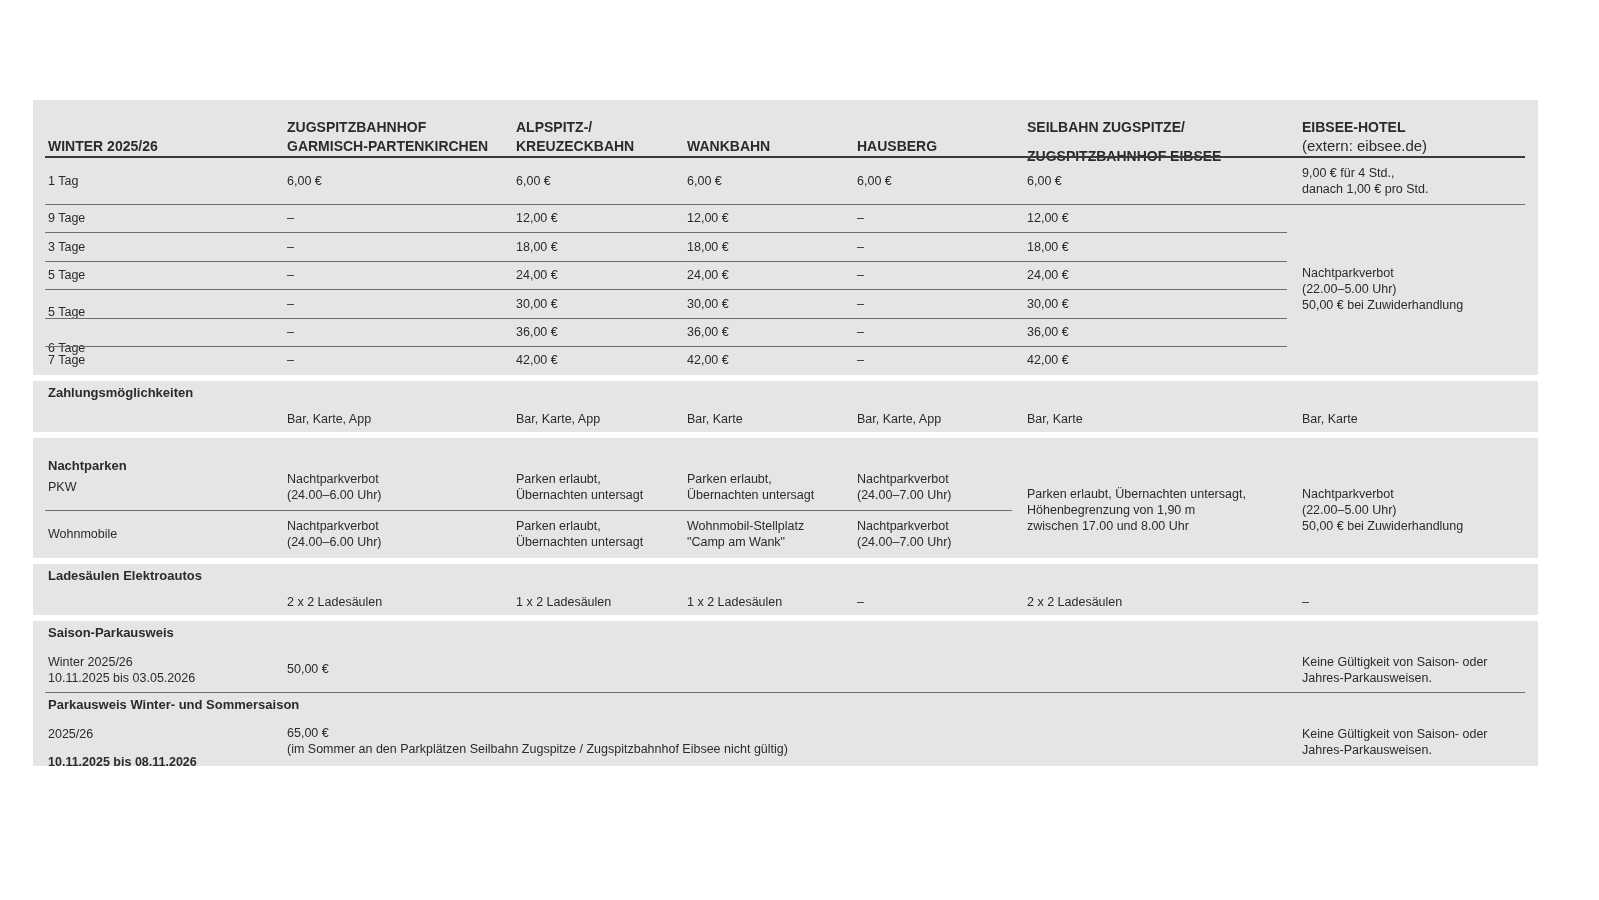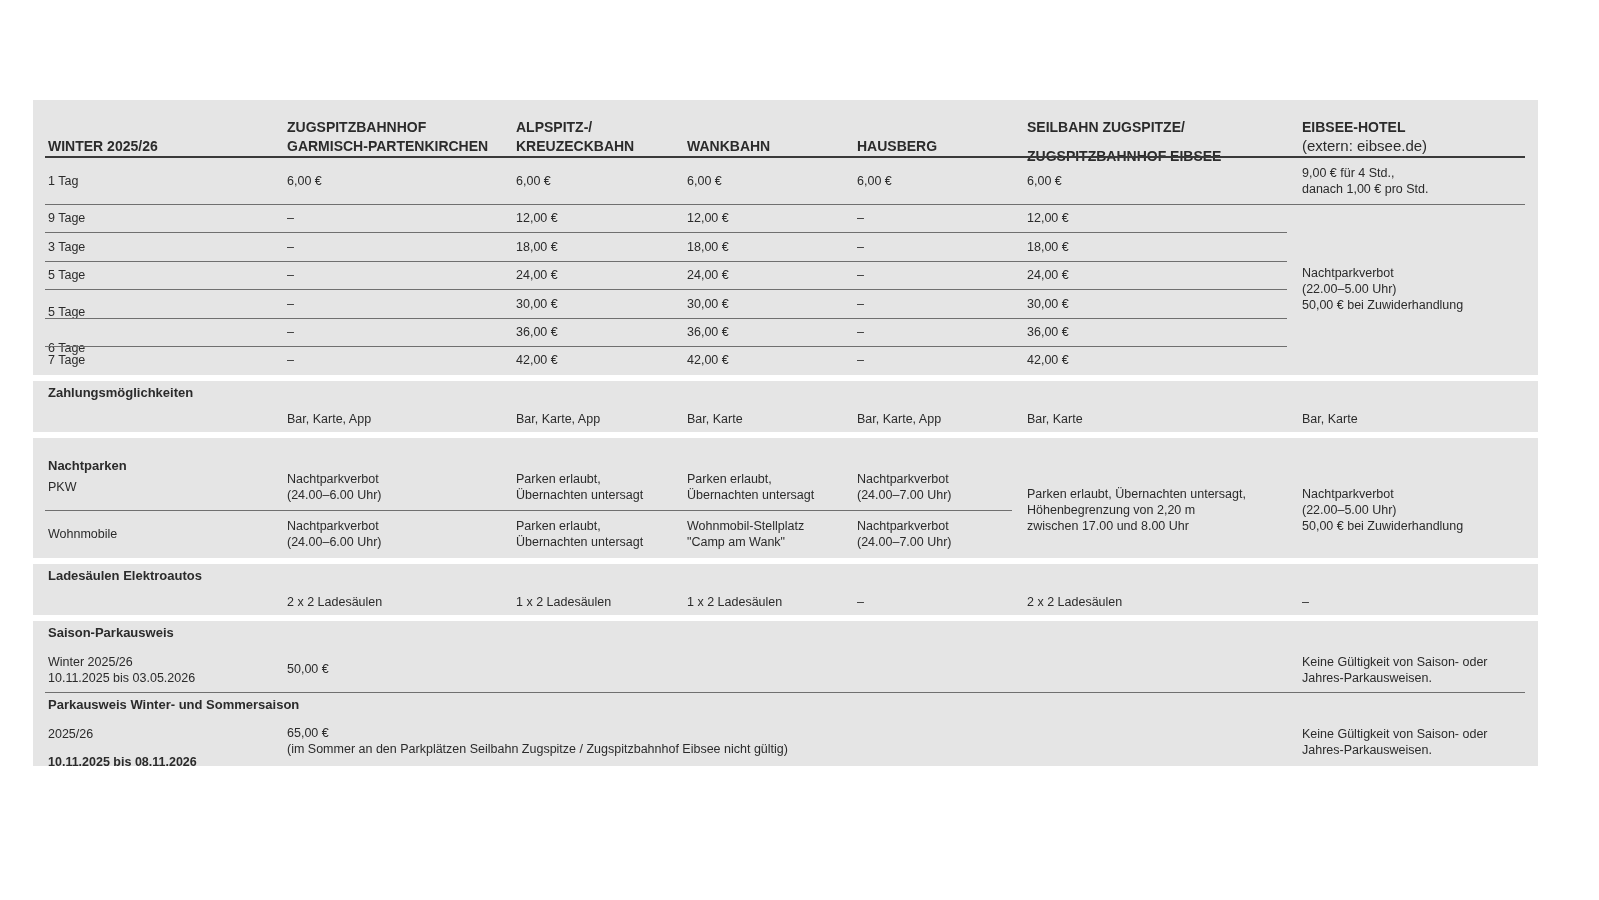--- a/index.html
+++ b/index.html
@@ -120,21 +120,21 @@
     <div class="abs" style="left: 287px; top: 518px;">Nachtparkverbot</div>
     <div class="abs" style="left: 287px; top: 534px;">(24.00–6.00 Uhr)</div>
     <div class="abs" style="left: 516px; top: 518px;">Parken erlaubt,</div>
     <div class="abs" style="left: 516px; top: 534px;">Übernachten untersagt</div>
     <div class="abs" style="left: 687px; top: 518px;">Wohnmobil-Stellplatz</div>
     <div class="abs" style="left: 687px; top: 534px;">"Camp am Wank"</div>
     <div class="abs" style="left: 857px; top: 518px;">Nachtparkverbot</div>
     <div class="abs" style="left: 857px; top: 534px;">(24.00–7.00 Uhr)</div>
   </div>
 <div class="abs" style="left:1027px;top:486px;">Parken erlaubt, Übernachten untersagt,</div>
-<div class="abs" style="left:1027px;top:502px;">Höhenbegrenzung von 2,20 m</div>
+<div class="abs" style="left:1027px;top:502px;">Höhenbegrenzung von 1,90 m</div>
 <div class="abs" style="left:1027px;top:518px;">zwischen 17.00 und 8.00 Uhr</div>
 <div class="abs" style="left:1302px;top:486px;">Nachtparkverbot</div>
 <div class="abs" style="left:1302px;top:502px;">(22.00–5.00 Uhr)</div>
 <div class="abs" style="left:1302px;top:518px;">50,00 € bei Zuwiderhandlung</div>
 
 <div class="block" style="top:564px;height:51px;"></div>
 <div class="sec" style="left:48px;top:567px;">Ladesäulen Elektroautos</div>
 <div id="charging-row">
     <div class="abs" style="left: 287px; top: 594px;">2 x 2 Ladesäulen</div>
     <div class="abs" style="left: 516px; top: 594px;">1 x 2 Ladesäulen</div>

